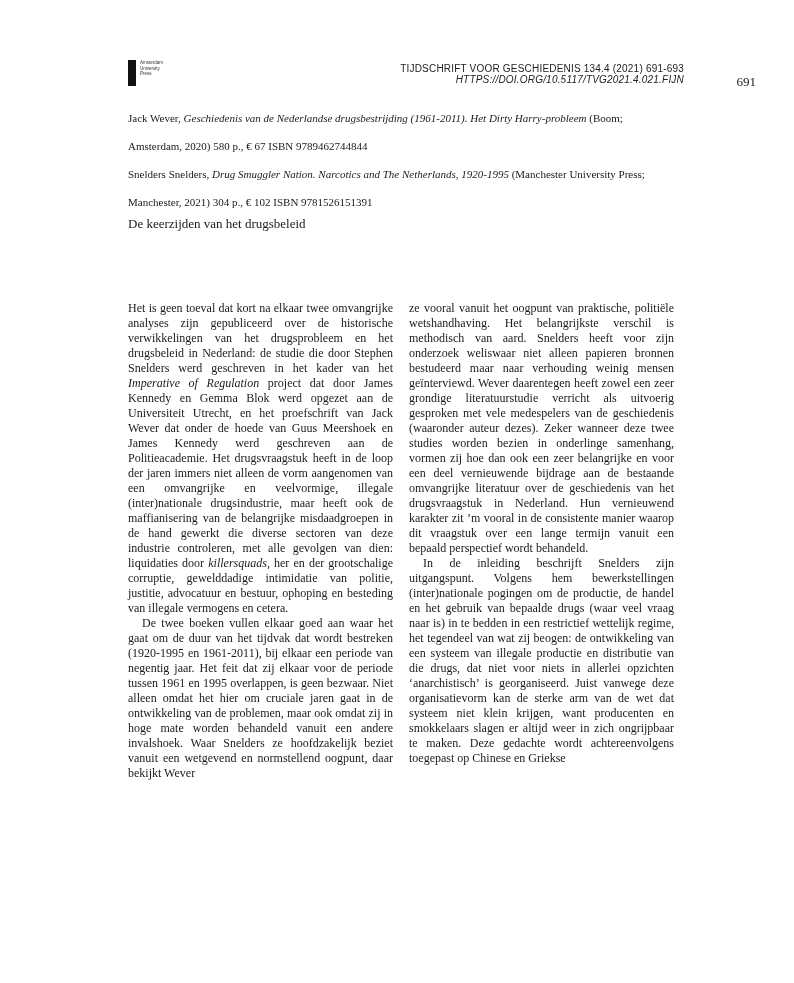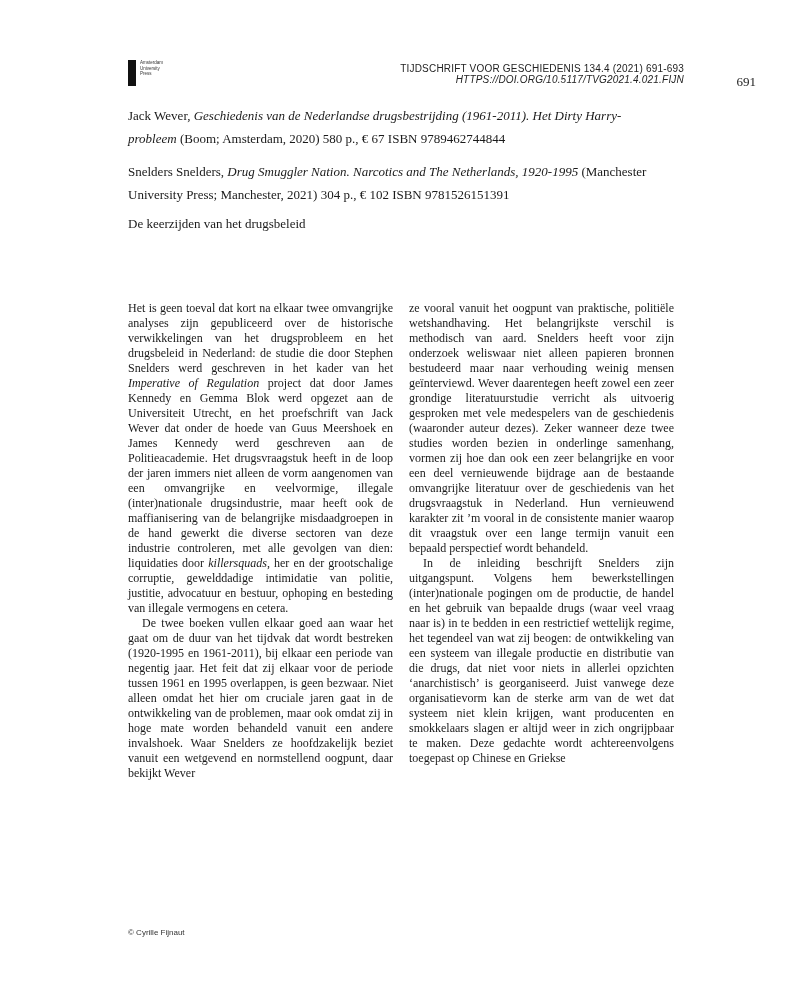--- a/index.html
+++ b/index.html
@@ -5,21 +5,21 @@
     html, body { margin: 0; padding: 0; background: #ffffff; }
     body { width: 794px; height: 983px; position: relative; color: #1a1a1a;
            font-family: "Liberation Serif", "DejaVu Serif", serif; }
     .logo { position: absolute; left: 128px; top: 60px; display: flex; gap: 4px; }
     .logo-bar { width: 8px; height: 26px; background: #111; }
     .logo-text { font-family: "Liberation Sans", sans-serif; font-size: 4.5px; line-height: 5.5px; color: #333; }
     .running-head { position: absolute; right: 110px; top: 63px; text-align: right;
                     font-family: "Liberation Sans", sans-serif; font-size: 10px; line-height: 11px; color: #222; letter-spacing: 0.2px; }
     .running-head .doi { font-style: italic; }
     .page-number { position: absolute; right: 38px; top: 74px; font-size: 13px; }
-    .citation { position: absolute; left: 128px; width: 540px; font-size: 13px; line-height: 23px; }
+    .citation { position: absolute; left: 128px; width: 540px; font-size: 11px; line-height: 28px; }
     .citation .it { font-style: italic; }
     .cit1 { top: 104px; }
     .cit2 { top: 160px; }
     .section-title { position: absolute; left: 128px; top: 216px; font-size: 13px; font-weight: normal; }
     .col { position: absolute; top: 253px; width: 265px; font-size: 12px; line-height: 15px; text-align: justify; hyphens: manual; margin-top: 48px; }
     .col-left { left: 128px; }
     .col-right { left: 409px; }
     .col p { margin: 0; }
     .col p.indent { text-indent: 14px; }
     .footer { position: absolute; left: 128px; top: 927px; font-family: "Liberation Sans", sans-serif; font-size: 8px; line-height: 11px; color: #333; }
@@ -55,14 +55,13 @@
   <p><span>Het is geen toeval dat kort na elkaar twee omvangrijke analyses zijn gepubliceerd over de historische verwikkelingen van het drugs­probleem en het drugsbeleid in Nederland: de studie die door Stephen Snelders werd geschreven in het kader van het </span><i>Imperative of Regulation</i><span> project dat door James Kennedy en Gemma Blok werd opgezet aan de Univer­siteit Utrecht, en het proefschrift van Jack Wever dat onder de hoede van Guus Meers­hoek en James Kennedy werd geschreven aan de Politieacademie. Het drugsvraagstuk heeft in de loop der jaren immers niet alleen de vorm aangenomen van een omvangrijke en veelvormige, illegale (inter)nationale drugs­industrie, maar heeft ook de maffianisering van de belangrijke misdaadgroepen in de hand gewerkt die diverse sectoren van deze industrie controleren, met alle gevolgen van dien: liquidaties door </span><i>killersquads</i><span>, her en der grootschalige corruptie, gewelddadige intimidatie van politie, justitie, advocatuur en bestuur, ophoping en besteding van il­legale vermogens en cetera.</span></p>
   <p class="indent">De twee boeken vullen elkaar goed aan waar het gaat om de duur van het tijdvak dat wordt bestreken (1920-1995 en 1961-2011), bij elkaar een periode van negentig jaar. Het feit dat zij elkaar voor de periode tussen 1961 en 1995 overlappen, is geen bezwaar. Niet alleen omdat het hier om cruciale jaren gaat in de ontwikkeling van de problemen, maar ook omdat zij in hoge mate worden behandeld vanuit een andere invalshoek. Waar Snelders ze hoofdzakelijk beziet vanuit een wetgevend en normstellend oogpunt, daar bekijkt Wever</p>
 </div>
 
 <div class="col col-right">
   <p>ze vooral vanuit het oogpunt van praktische, politiële wetshandhaving. Het belangrijkste verschil is methodisch van aard. Snelders heeft voor zijn onderzoek weliswaar niet alleen papieren bronnen bestudeerd maar naar verhouding weinig mensen geïnter­viewd. Wever daarentegen heeft zowel een zeer grondige literatuurstudie verricht als uitvoerig gesproken met vele medespelers van de geschiedenis (waaronder auteur dezes). Zeker wanneer deze twee studies worden bezien in onderlinge samenhang, vormen zij hoe dan ook een zeer belangrijke en voor een deel vernieuwende bijdrage aan de bestaande omvangrijke literatuur over de geschiedenis van het drugsvraagstuk in Nederland. Hun vernieuwend karakter zit ’m vooral in de consistente manier waarop dit vraagstuk over een lange termijn vanuit een bepaald perspectief wordt behandeld.</p>
   <p class="indent">In de inleiding beschrijft Snelders zijn uitgangspunt. Volgens hem bewerkstellingen (inter)nationale pogingen om de productie, de handel en het gebruik van bepaalde drugs (waar veel vraag naar is) in te bedden in een restrictief wettelijk regime, het tegendeel van wat zij beogen: de ontwikkeling van een systeem van illegale productie en distributie van die drugs, dat niet voor niets in allerlei opzichten ‘anarchistisch’ is georganiseerd. Juist vanwege deze organisatievorm kan de sterke arm van de wet dat systeem niet klein krijgen, want producenten en smokkelaars slagen er altijd weer in zich ongrijpbaar te maken. Deze gedachte wordt achtereen­volgens toegepast op Chinese en Griekse</p>
 </div>
 
 <div class="footer">
-  <div>© Cyrille Fijnaut</div>
 </div>
 
 </body></html>

